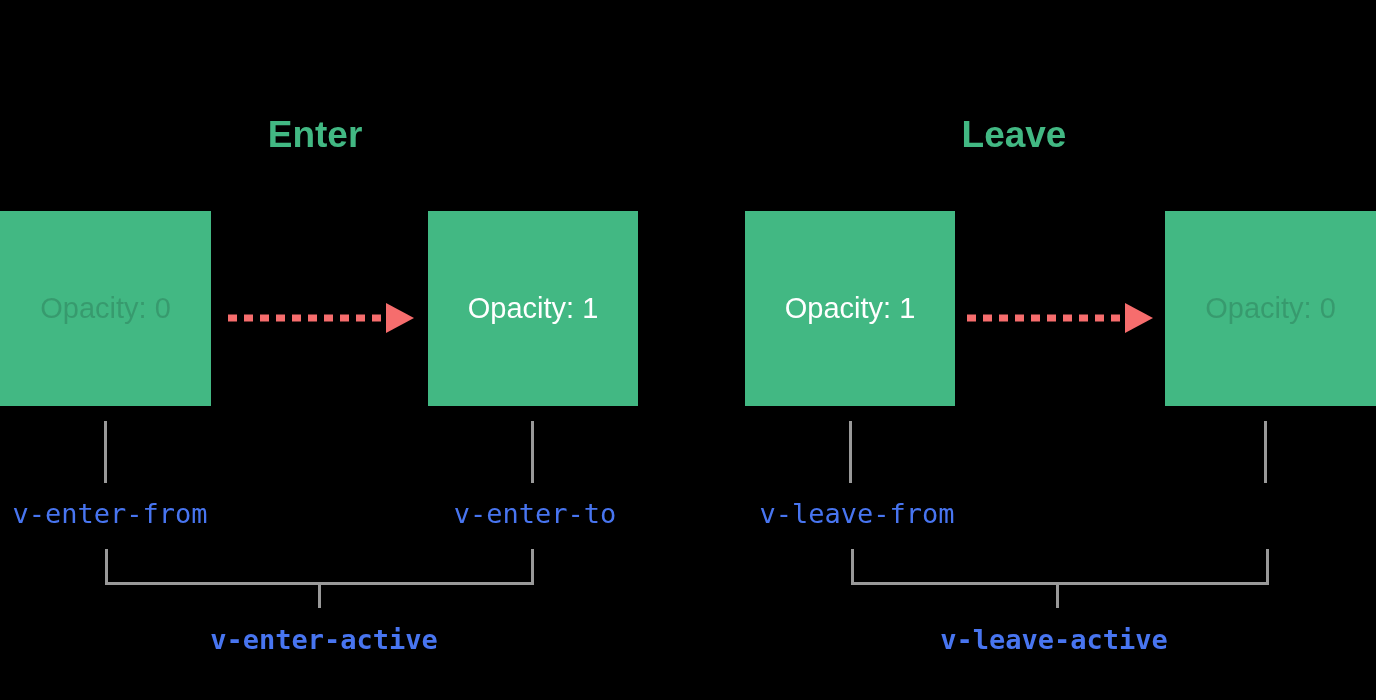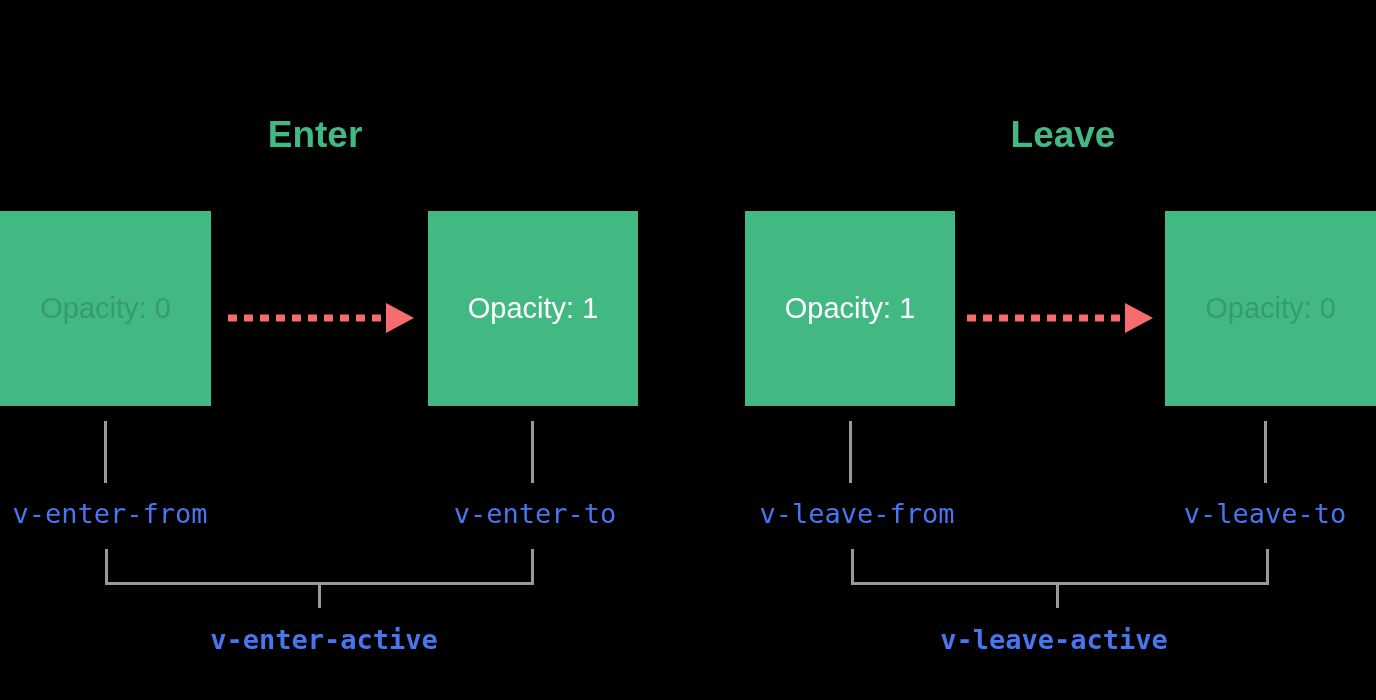--- a/index.html
+++ b/index.html
@@ -88,21 +88,21 @@
     transform: translateX(-50%);
     color: var(--class-label-blue, #4875f0);
     font-family: "DejaVu Sans Mono", "Liberation Mono", monospace;
     font-size: 27px;
     font-weight: bold;
     line-height: 30px;
     white-space: nowrap;
   }
   
   #enter-title  { left: 315px; }
-  #leave-title  { left: 1063px; }
+  #leave-title  { left: 1014px; }
   #enter-from-box { left: 0;     width: 211px; }
   #enter-to-box   { left: 428px; width: 210px; }
   #leave-from-box { left: 745px; width: 210px; }
   #leave-to-box   { left: 1165px; width: 211px; }
   #enter-arrow { left: 226px; }
   #leave-arrow { left: 965px; }
   #enter-from-connector { left: 104px; }
   #enter-to-connector   { left: 531px; }
   #leave-from-connector { left: 849px; }
   #leave-to-connector   { left: 1264px; }
@@ -152,21 +152,20 @@
   </div>
 
   <div id="enter-from-connector" class="connector"></div>
   <div id="enter-to-connector" class="connector"></div>
   <div id="leave-from-connector" class="connector"></div>
   <div id="leave-to-connector" class="connector"></div>
 
   <div id="enter-from-class" class="class-label">v-enter-from</div>
   <div id="enter-to-class" class="class-label">v-enter-to</div>
   <div id="leave-from-class" class="class-label">v-leave-from</div>
-  <div id="leave-to-class" class="class-label">v-leave-to</div>
 
   <div id="enter-bracket" class="bracket"></div>
   <div id="enter-stem" class="bracket-stem"></div>
   <div id="leave-bracket" class="bracket"></div>
   <div id="leave-stem" class="bracket-stem"></div>
 
   <div id="enter-active-label" class="active-label">v-enter-active</div>
   <div id="leave-active-label" class="active-label">v-leave-active</div>
 
 </div>

